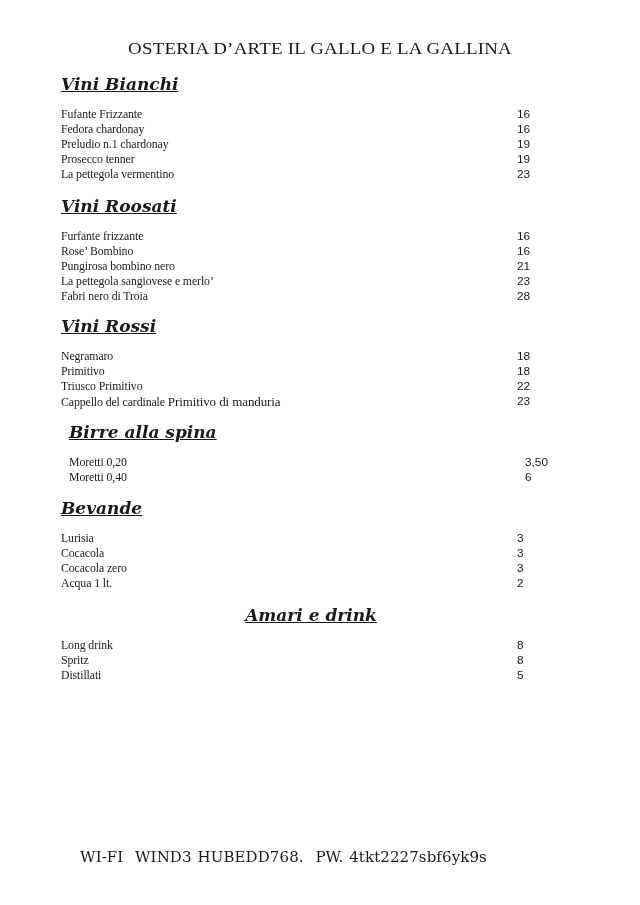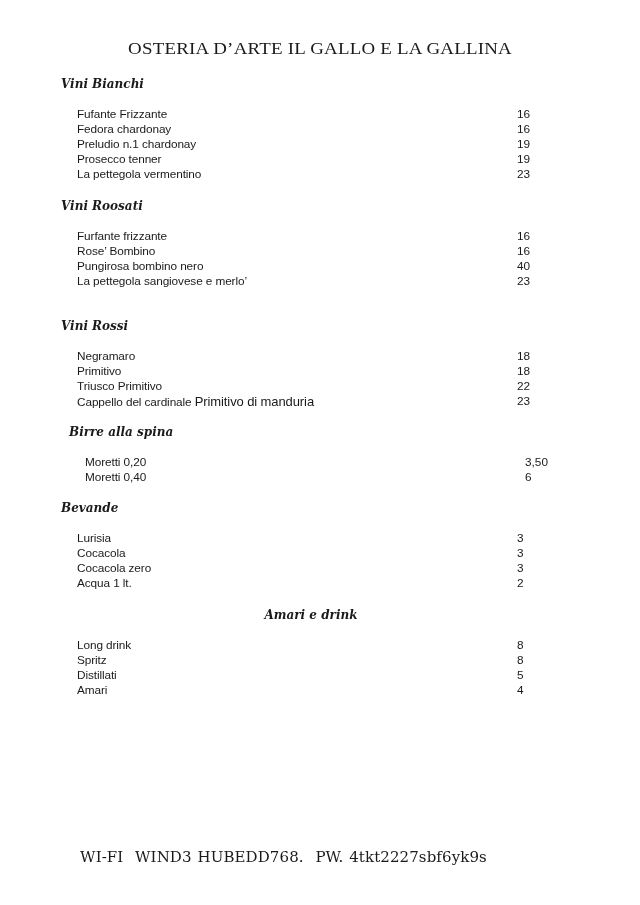--- a/index.html
+++ b/index.html
@@ -10,25 +10,25 @@
   }
   .title {
     position: absolute; top: 38px; left: 0; width: 640px;
     text-align: center; font-size: 17.5px; letter-spacing: 0.2px;
     font-family: "Liberation Serif", "DejaVu Serif", serif;
     transform: scaleX(1.08);
   }
   .section { position: absolute; left: 61px; width: 500px; }
   .sec-head {
     font-family: "DejaVu Serif", serif; font-weight: bold; font-style: italic;
-    font-size: 12px; height: 16px; line-height: 16px;
+    font-size: 17px; text-decoration: underline; height: 16px; line-height: 16px;
     margin-bottom: 15px;
   }
   .row { position: relative; height: 15px; line-height: 15px; font-size: 12px; }
-  .row .name { position: absolute; left: 16px; white-space: nowrap; font-family: Liberation Sans, sans-serif; font-size: 11.8px; letter-spacing: -0.1px; }
+  .row .name { position: absolute; left: 0; white-space: nowrap; font-family: Liberation Serif, serif; font-size: 11.8px; letter-spacing: -0.1px; }
   .row .note { font-size: 13px; }
   .row .price { position: absolute; left: 456px; white-space: nowrap; font-family: Liberation Sans, sans-serif; font-size: 11.8px; }
   .footer {
     position: absolute; top: 848px; left: 0; width: 567px; text-align: center;
     font-size: 15px; font-family: "DejaVu Serif", serif; letter-spacing: 0.1px;
     word-spacing: 1px;
   }
 </style>
 </head>
 <body>
@@ -64,25 +64,29 @@
   <div class="row">
       <span class="name">Furfante frizzante</span>
       <span class="price">16</span>
     </div>
   <div class="row">
       <span class="name">Rose’ Bombino</span>
       <span class="price">16</span>
     </div>
   <div class="row">
       <span class="name">Pungirosa bombino nero</span>
-      <span class="price">40</span>
+      <span class="price">21</span>
     </div>
   <div class="row">
       <span class="name">La pettegola sangiovese e merlo’</span>
       <span class="price">23</span>
+    </div>
+  <div class="row">
+      <span class="name">Fabri nero di Troia</span>
+      <span class="price">28</span>
     </div>
 </div>
 
 <div class="section" style="top:318px;">
   <div class="sec-head">Vini Rossi</div>
   <div class="row">
       <span class="name">Negramaro</span>
       <span class="price">18</span>
     </div>
   <div class="row">
@@ -138,19 +142,15 @@
       <span class="price">8</span>
     </div>
   <div class="row">
       <span class="name">Spritz</span>
       <span class="price">8</span>
     </div>
   <div class="row">
       <span class="name">Distillati</span>
       <span class="price">5</span>
     </div>
-  <div class="row">
-      <span class="name">Amari</span>
-      <span class="price">4</span>
-    </div>
 </div>
 
 <div class="footer" style="white-space:pre;">WI-FI  WIND3 HUBEDD768.  PW. 4tkt2227sbf6yk9s</div>
 
 </body></html>

